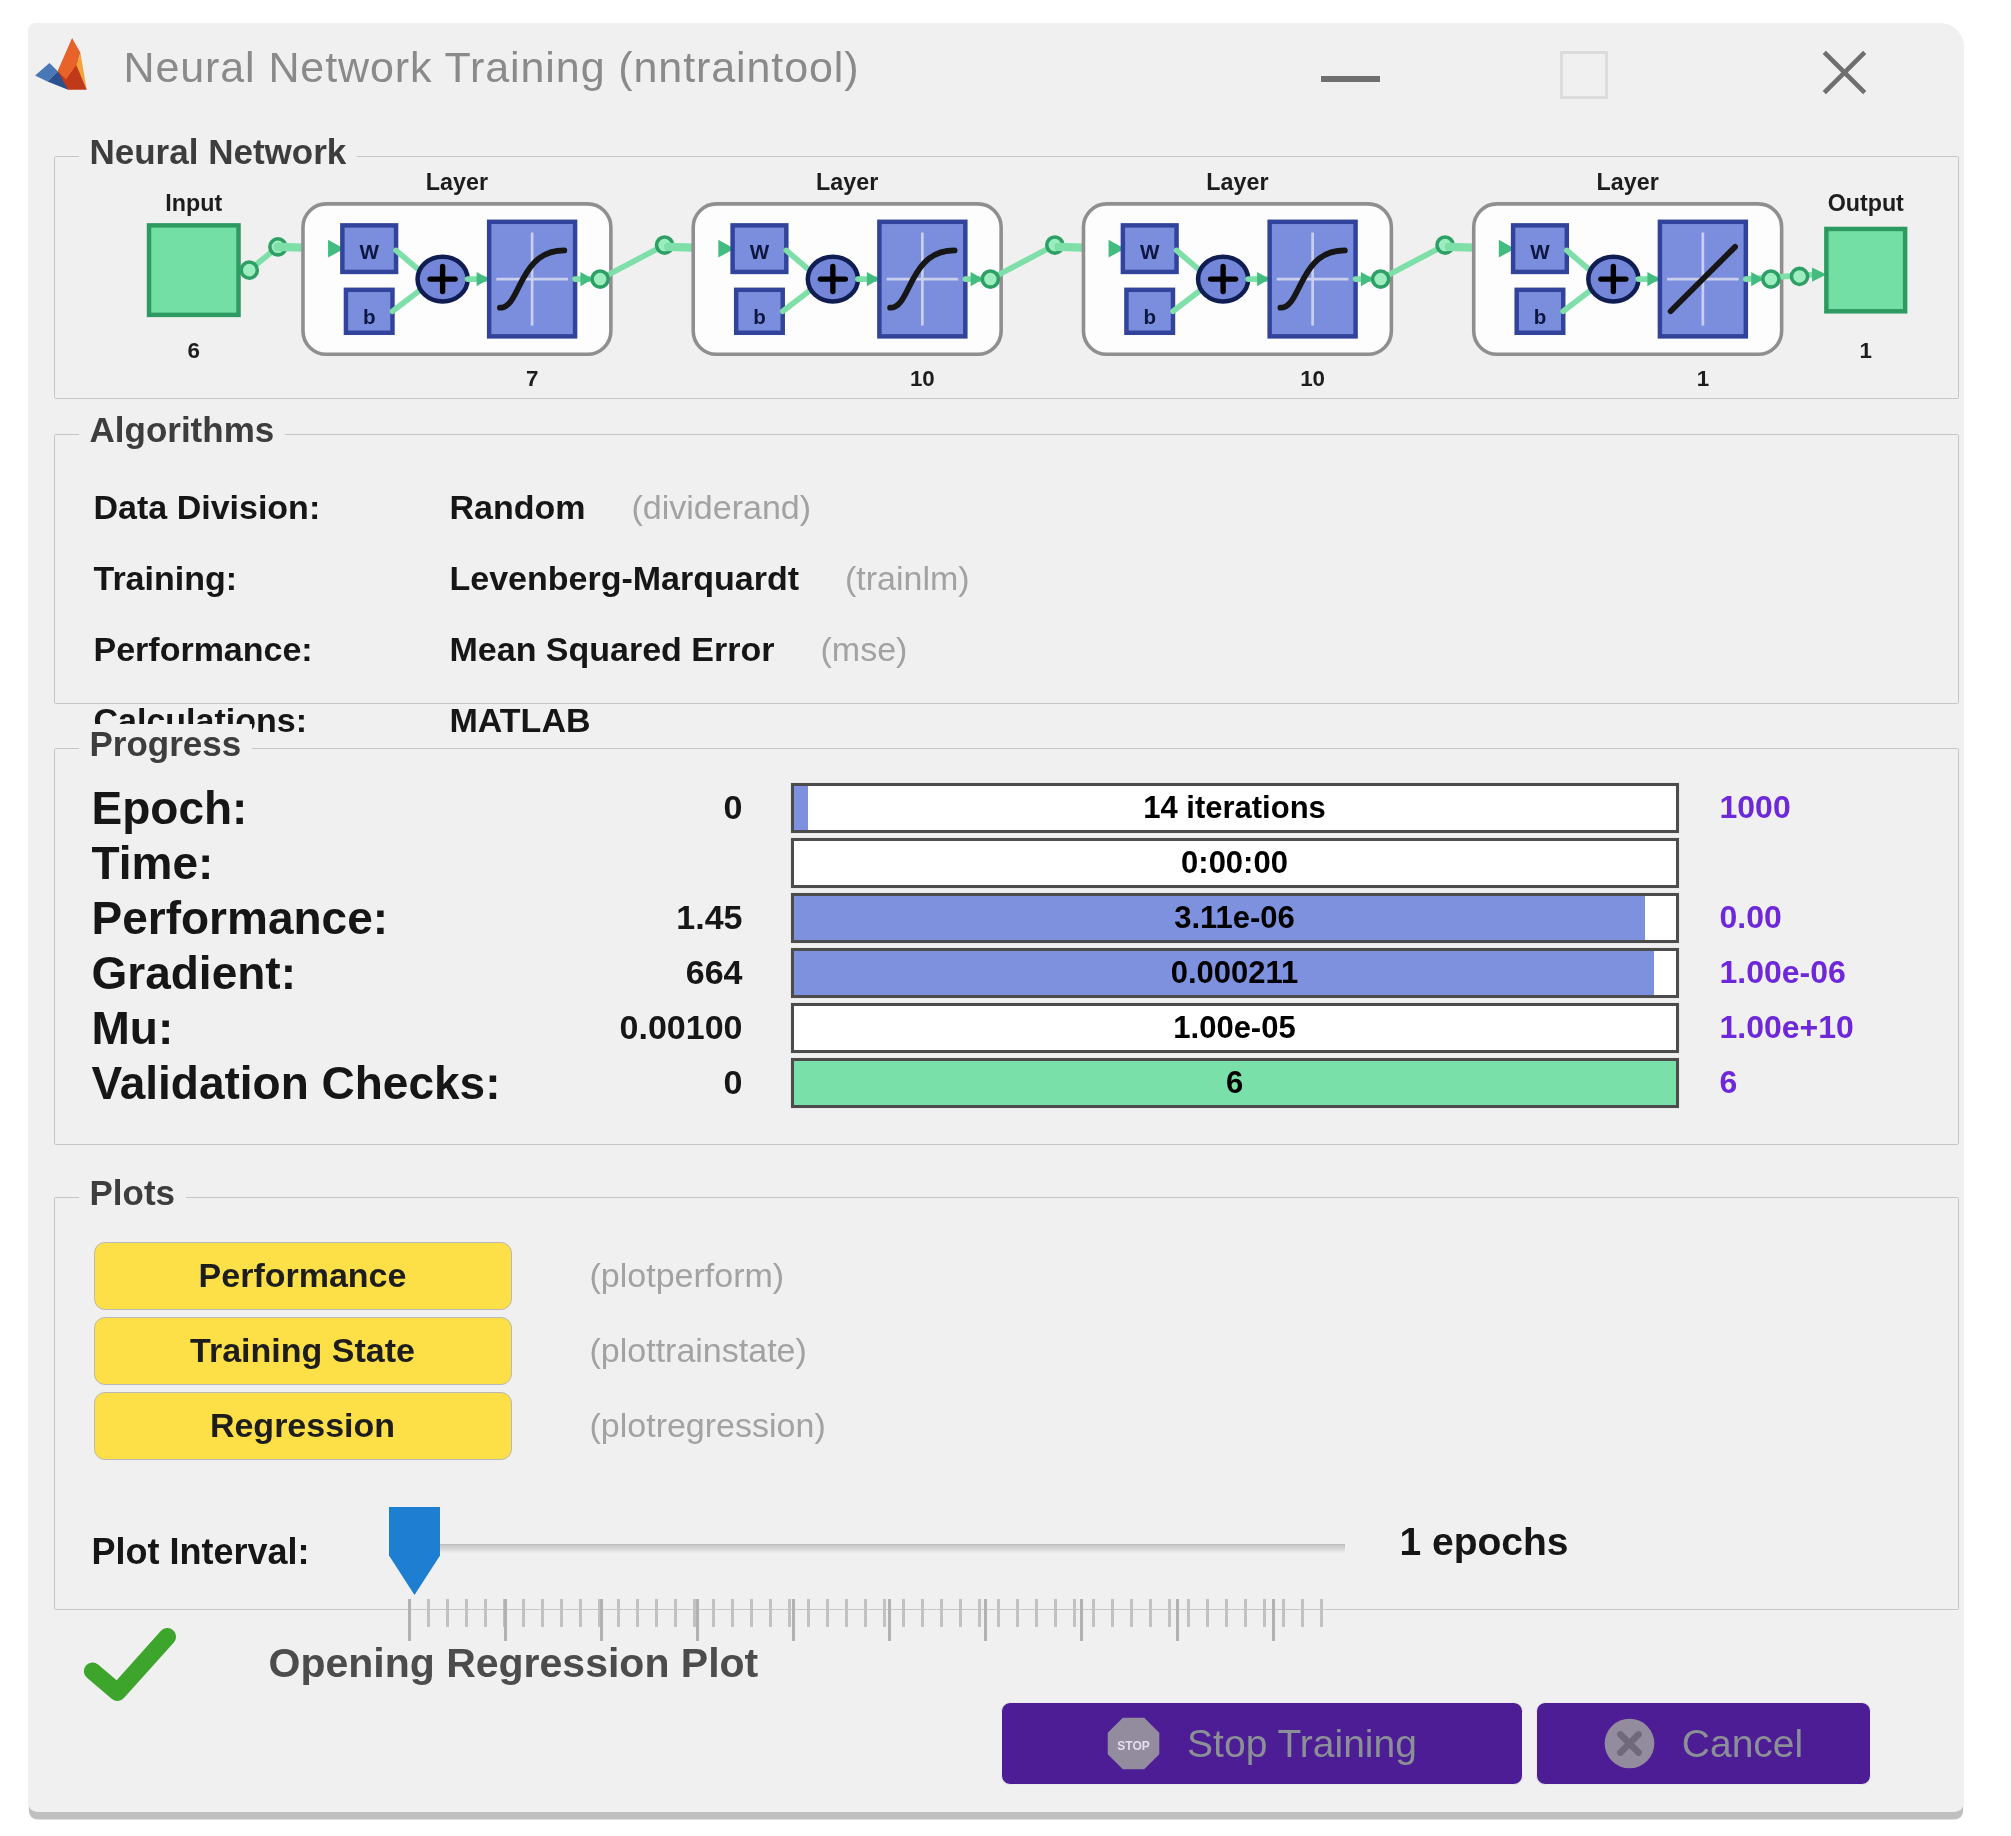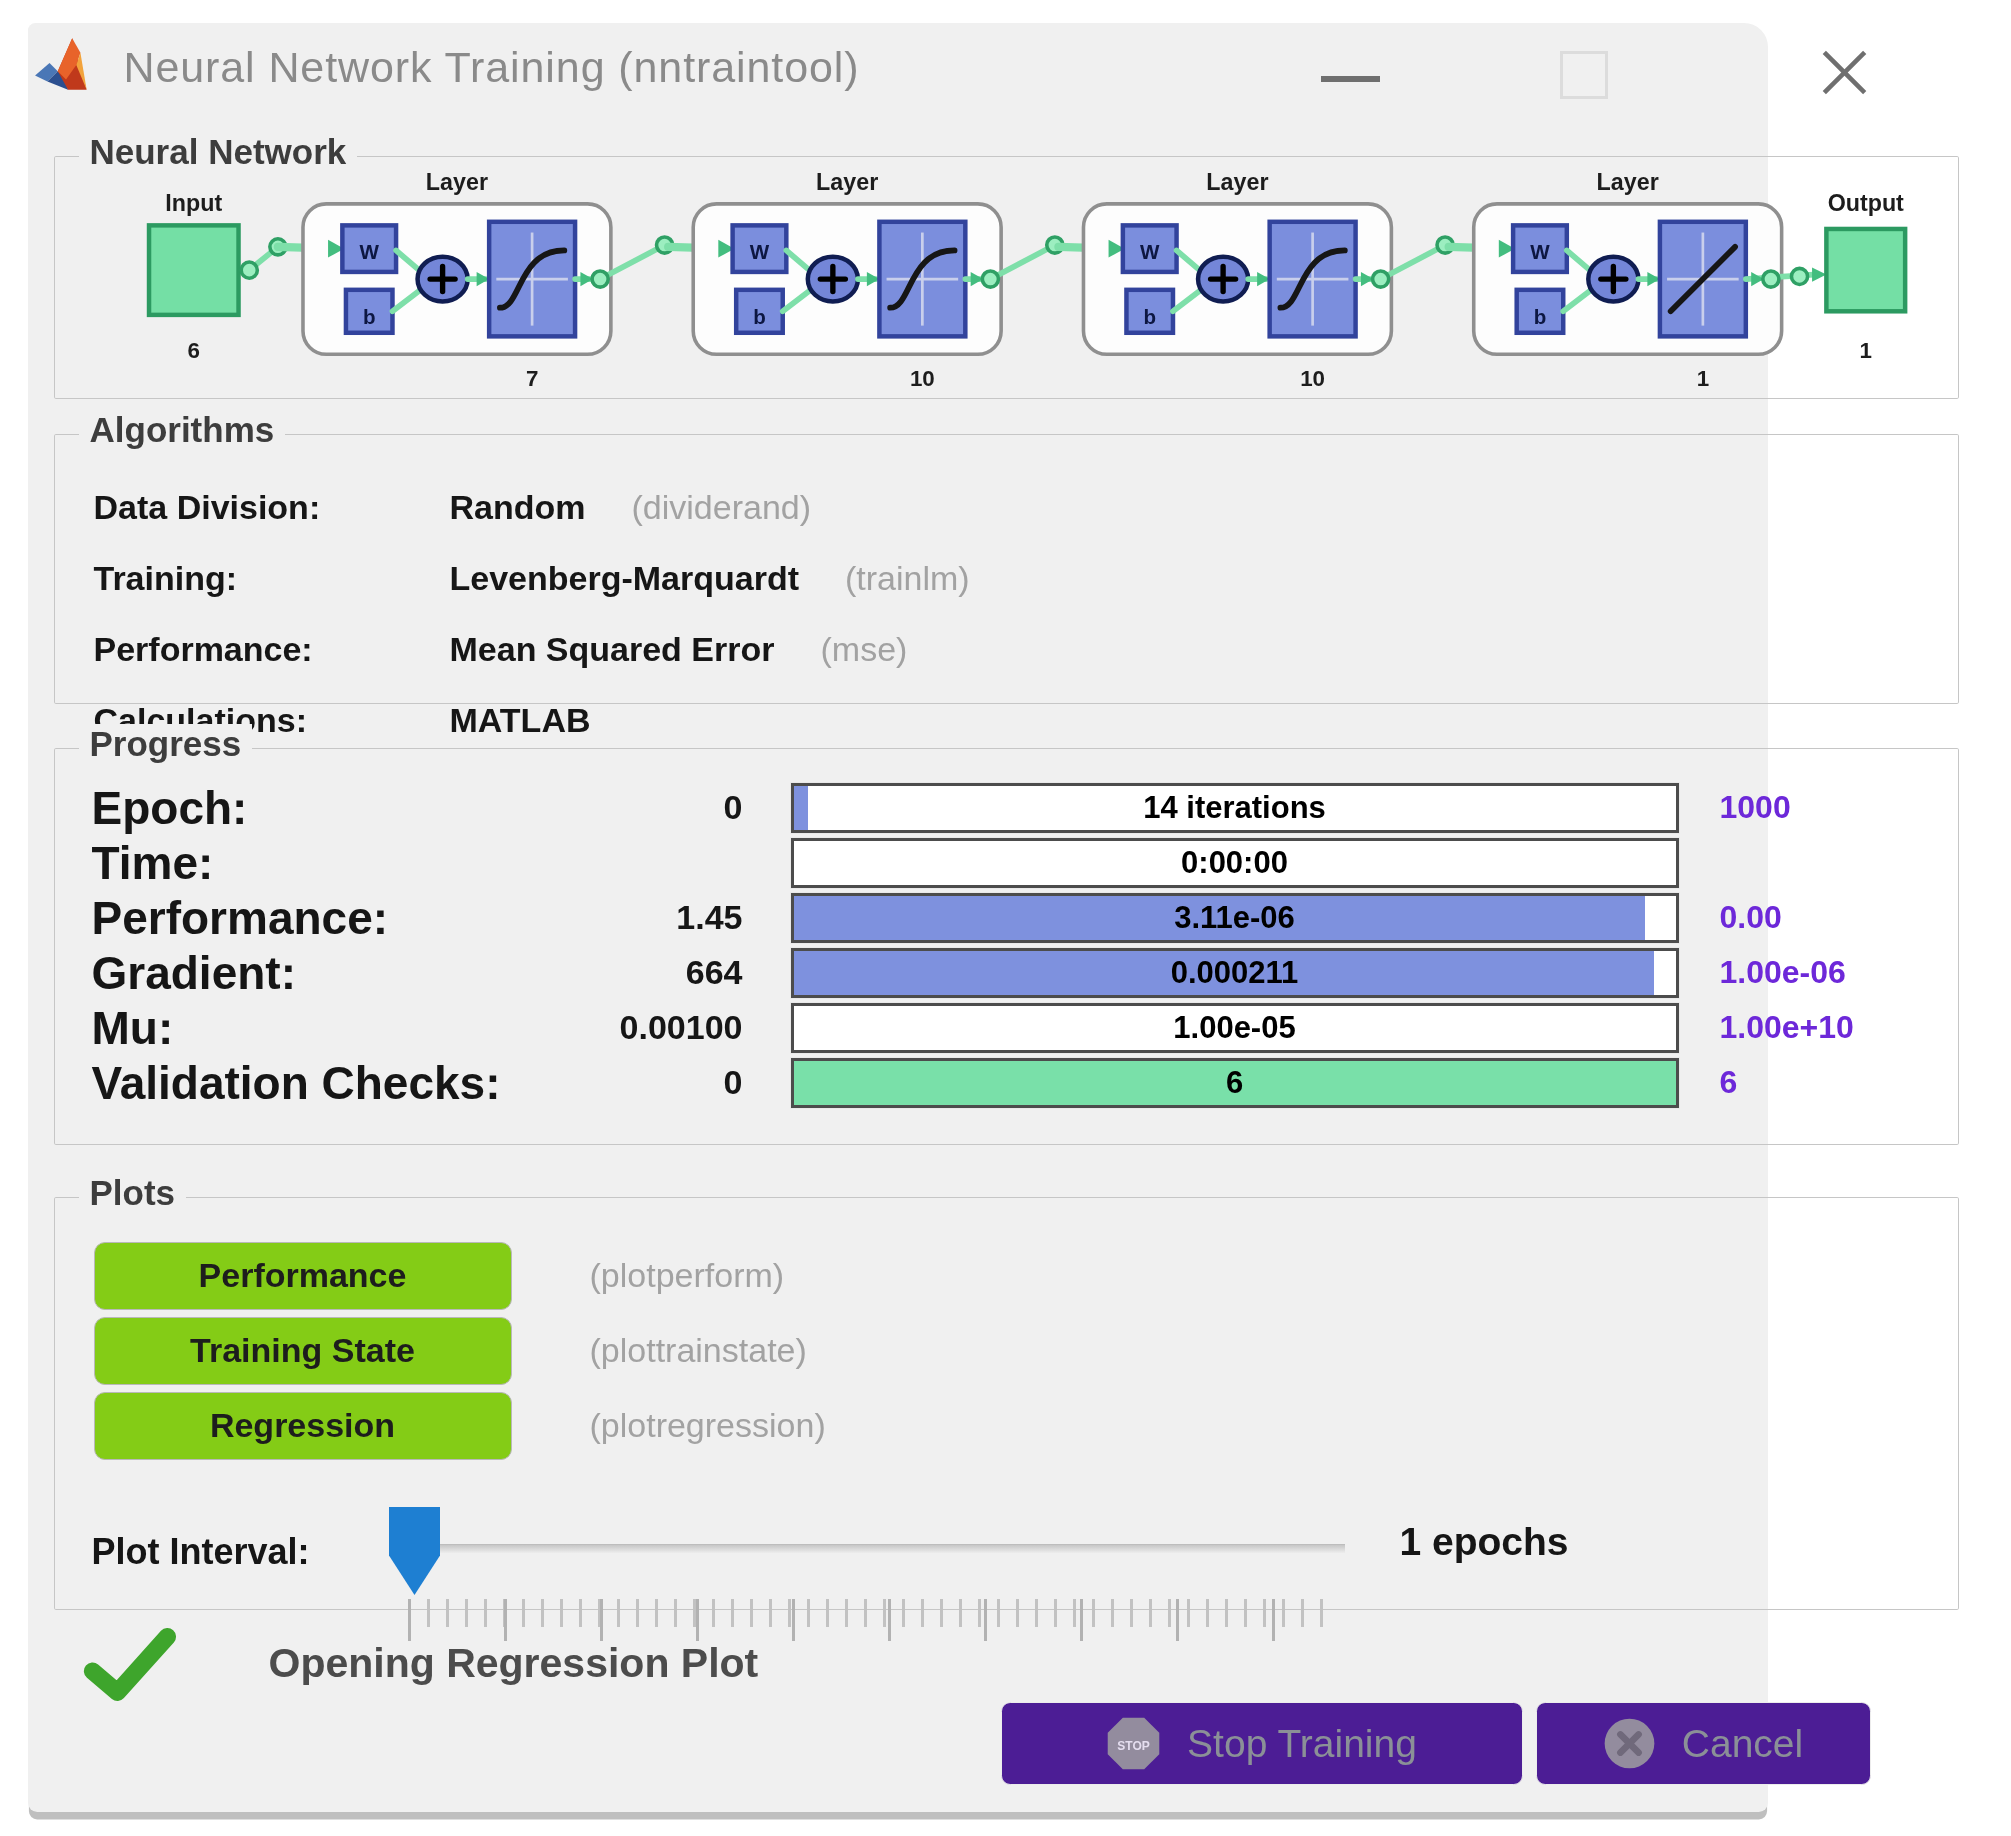--- a/index.html
+++ b/index.html
@@ -1,21 +1,21 @@
 <!DOCTYPE html>
 <html style="font-size:14.7px"><head>
 <meta charset="utf-8">
 <style>
   html,body{margin:0;padding:0;}
   body{
     width:2011px;height:1837px;background:#ffffff;position:relative;overflow:hidden;
     font-family:"Liberation Sans", sans-serif;color:#141414;
   }
   .window{
-    position:absolute;left:27.5px;top:23px;width:1740px;height:1789px;
+    position:absolute;left:27.5px;top:23px;width:1936px;height:1789px;
     background:#f0f0f0;border-radius:7.3px 24px 9.2px 9.2px;
     box-shadow:0 8.3px 0 -0.9px #bfbfbf;
   }
   
   .titlebar{position:relative;height:88px;}
   .logo{position:absolute;left:5.5px;top:9.2px;}
   .win-title{
     position:absolute;left:96px;top:20px;font-size:43px;color:#8a8a8a;
     letter-spacing:0.9px;white-space:nowrap;
   }
@@ -71,21 +71,21 @@
   }
   .p-fill{position:absolute;left:0;top:0;bottom:0;background:#7e91de;}
   .p-text{
     position:absolute;inset:0;display:flex;align-items:center;justify-content:center;
     font-size:31px;font-weight:600;color:#000;
   }
   
   .plot-rows{padding:40px 0 0 39px;}
   .plot-row{display:flex;align-items:center;height:75px;}
   .plot-btn{
-    width:418px;height:68px;background:#84cc16;border:1.8px solid #b9b9b9;border-radius:11px;
+    width:418px;height:68px;background:#fde047;border:1.8px solid #b9b9b9;border-radius:11px;
     font-family:"Liberation Sans",sans-serif;font-size:34px;font-weight:bold;color:#1d1d1d;
     display:flex;align-items:center;justify-content:center;cursor:pointer;
   }
   .plot-code{margin-left:78px;font-size:34px;color:#a2a2a2;}
   .interval-row{position:relative;height:129px;margin-top:20px;}
   .interval-label{position:absolute;left:37px;top:48px;font-size:36px;font-weight:600;color:#161616;}
   .slider{position:absolute;left:340px;top:0;width:955px;height:129px;}
   .slider-track{
     position:absolute;left:0;top:61px;width:950px;height:8.3px;
     background:linear-gradient(#c6c6c6,#ededed);border-top:1.8px solid #bdbdbd;

